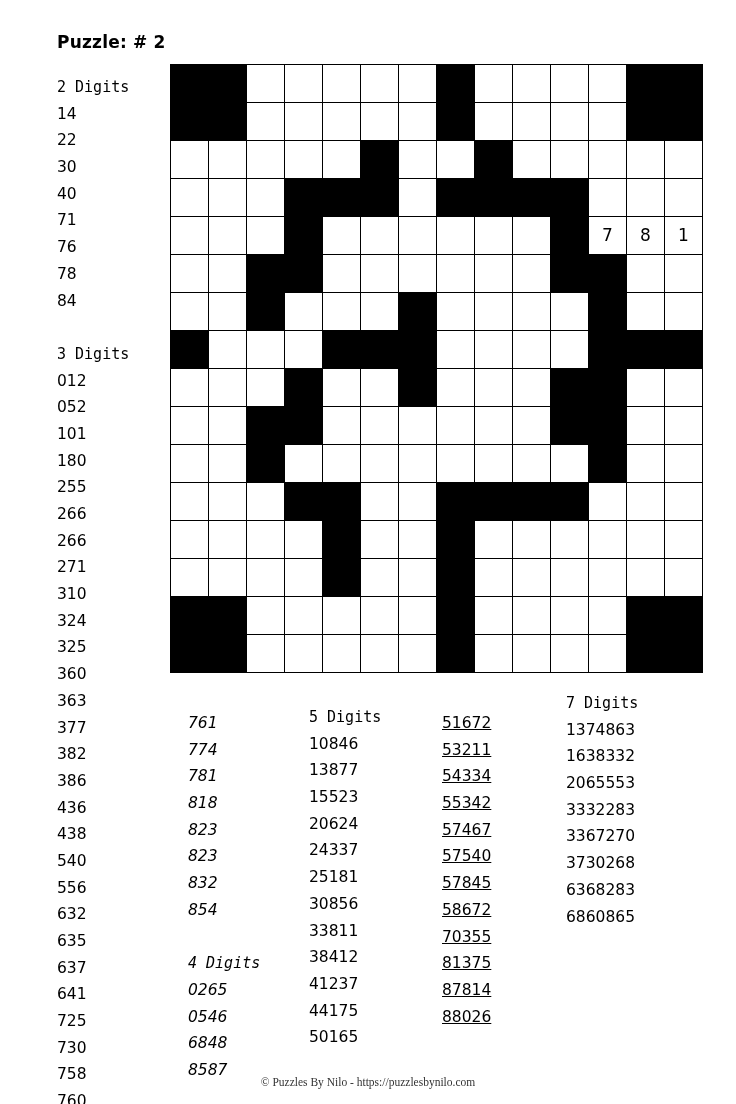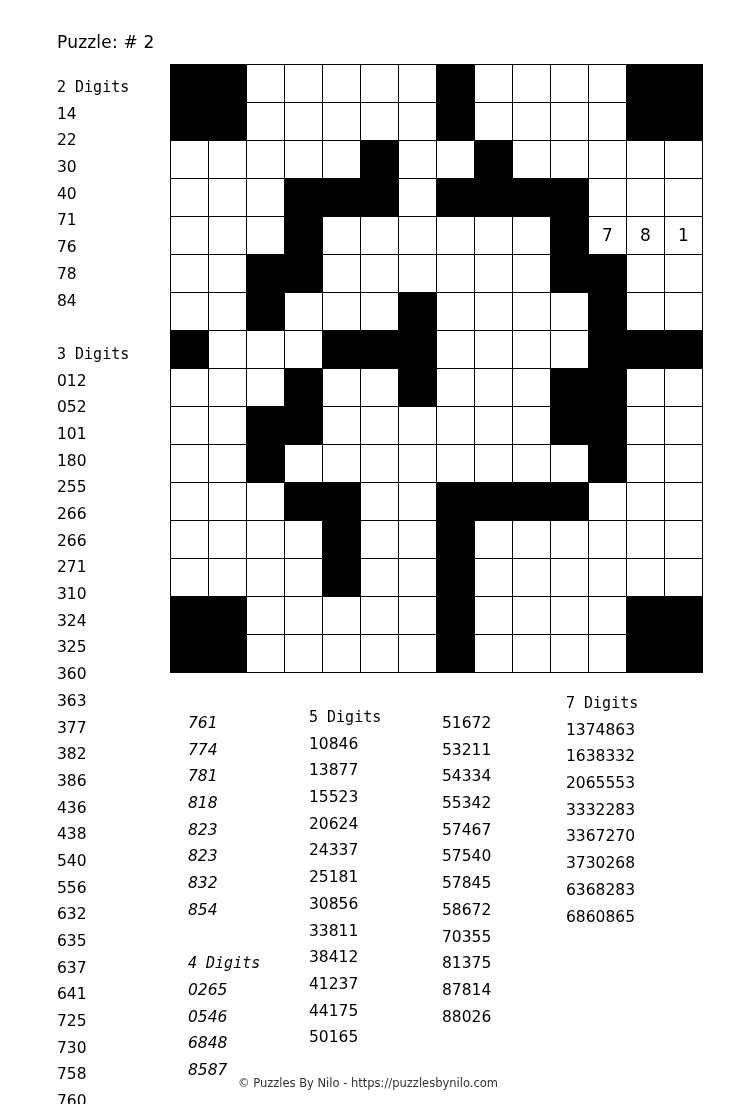--- a/index.html
+++ b/index.html
@@ -19,21 +19,21 @@
     position: absolute;
     left: 0; top: 0;
     width: 736px;
     height: 1104px;
   }
   .title {
     position: absolute;
     left: 57px;
     top: 32px;
     font-size: 17px;
-    font-weight: normal;
+    font-weight: bold;
     letter-spacing: 0.2px;
   }
 
   
   #grid-wrap {
     position: absolute;
     left: 170px;
     top: 64px;
   }
   table.grid {
@@ -72,31 +72,32 @@
     font-family: "DejaVu Sans", sans-serif;
     font-size: 15.5px;
   }
   .entry {
     height: 26.7px;
   }
 
   #col1 { left: 57px; top: 74px; }
   #col2 { left: 188px; top: 710px; font-style: italic; }
   #col3 { left: 309px; top: 704px; }
-  #col4 { left: 442px; top: 710px; }
+  #col4 { left: 442px; top: 710px; text-decoration: underline; }
   #col5 { left: 566px; top: 690px; }
 
   .footer {
     position: absolute;
     left: 0;
     top: 1076px;
     width: 736px;
     text-align: center;
     font-size: 11.5px;
     color: #333333;
+    font-family: Liberation Serif, serif;
   }
 </style>
 </head>
 <body>
 
 <div id="page">
 
   <div class="title">Puzzle: # 2</div>
 
   <div id="grid-wrap">

